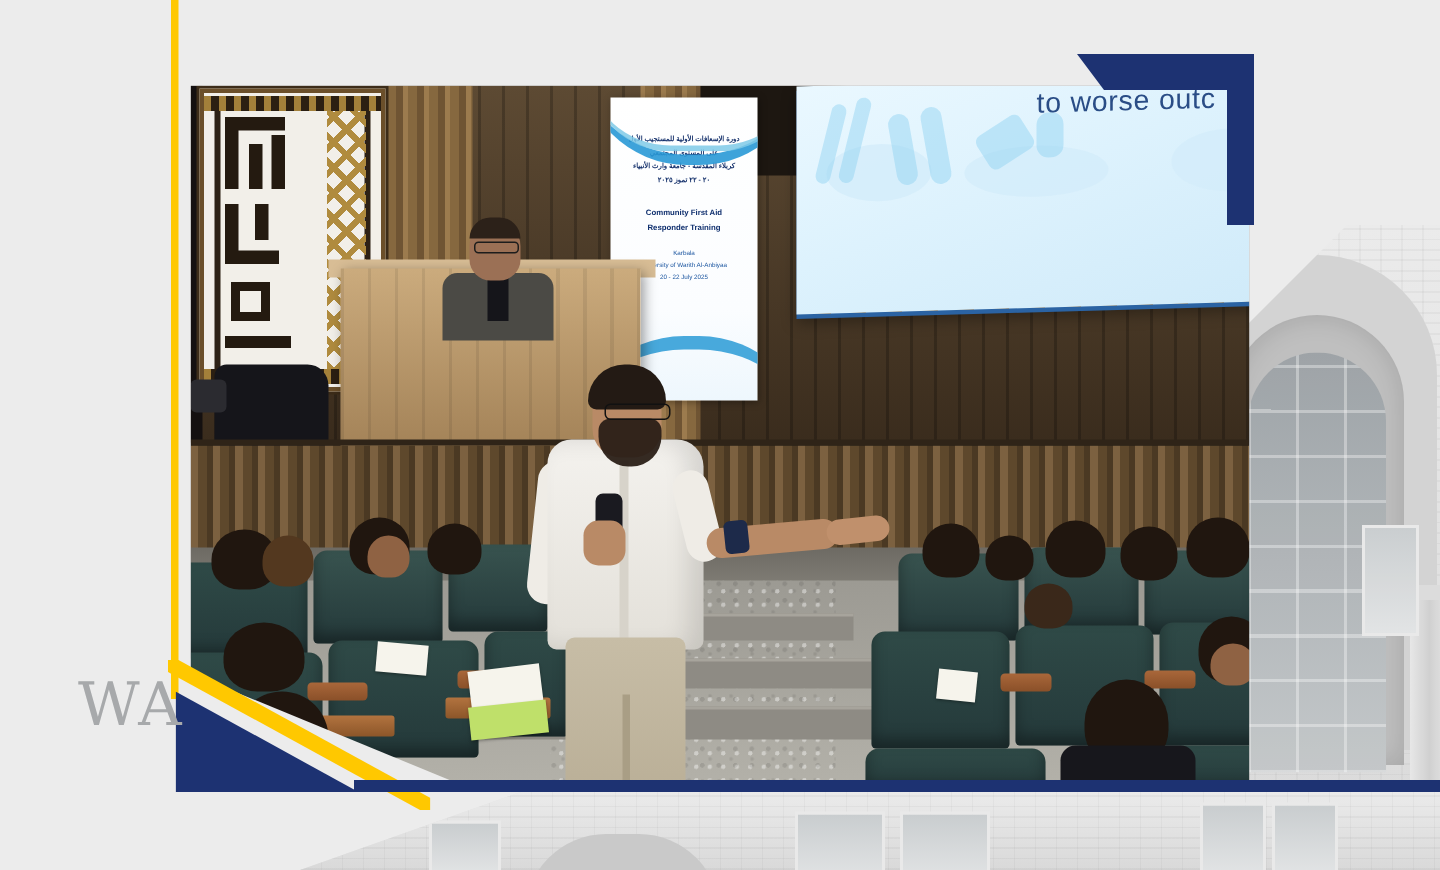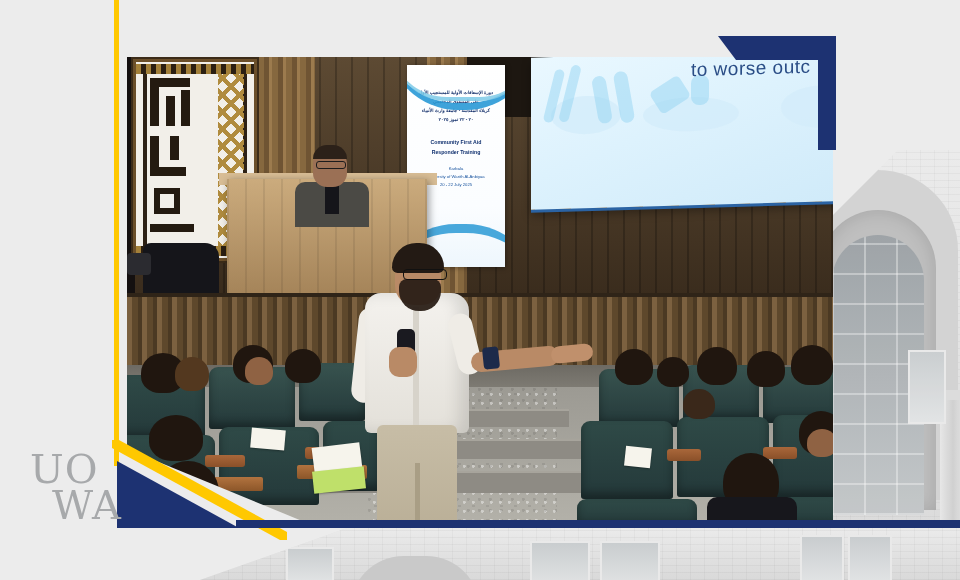--- a/index.html
+++ b/index.html
@@ -405,21 +405,18 @@
     </div>
   </div>
 
   <div class="navy-corner"></div>
   <div class="yellow-vert"></div>
   <div class="yellow-diag"></div>
   <div class="navy-triangle"></div>
   <div class="navy-bar"></div>
 
   <div class="logo">
-    <div class="logo-row">
-      <span class="logo-u">UO</span>
-    </div>
     <div class="logo-row" style="margin-left:14px;">
       <span class="logo-w">WA</span>
     </div>
   </div>
 
 </div>
 
 </body></html>

